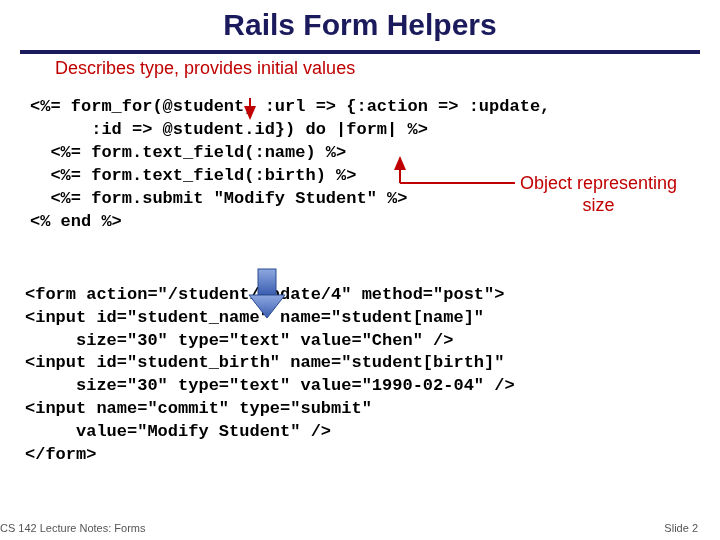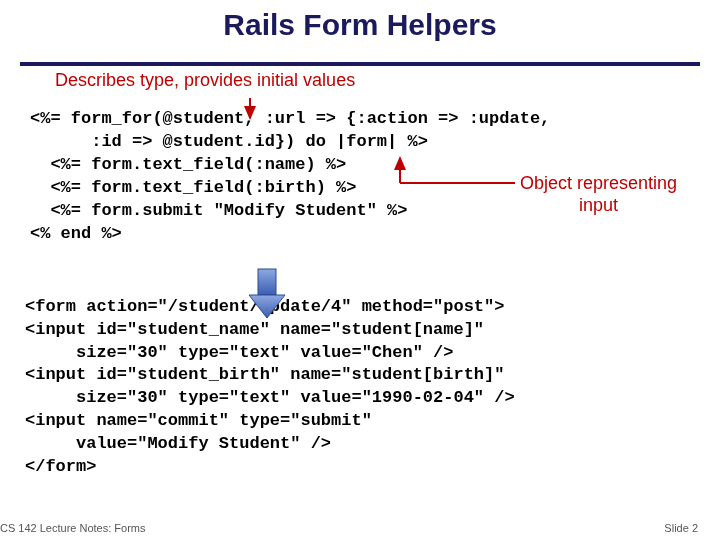--- a/index.html
+++ b/index.html
@@ -11,21 +11,21 @@
     font-family: Arial, Helvetica, sans-serif;
     position: relative;
     overflow: hidden;
   }
   .title {
     text-align: center;
     font-weight: bold;
     font-size: 30px;
     color: #1a1a5c;
     padding-top: 8px;
-    padding-bottom: 20px;
+    padding-bottom: 8px;
   }
   .rule {
     border-top: 4px solid #1a1a5c;
     margin: 0 20px 4px 20px;
   }
   .sub {
     color: #c00000;
     font-size: 18px;
     margin-left: 55px;
     margin-bottom: 17px;
@@ -71,21 +71,21 @@
 
 <div class="code code-top">&lt;%= form_for(@student, :url =&gt; {:action =&gt; :update,
       :id =&gt; @student.id}) do |form| %&gt;
   &lt;%= form.text_field(:name) %&gt;
   &lt;%= form.text_field(:birth) %&gt;
   &lt;%= form.submit "Modify Student" %&gt;
 &lt;% end %&gt;</div>
 
 <div class="note" style="left:520px; top:173px;text-align:center;">
   <span>Object representing</span><br>
-  <span>input</span>
+  <span>size</span>
 </div>
 
 <div class="code code-bot">&lt;form action="/student/update/4" method="post"&gt;
 &lt;input id="student_name" name="student[name]"
      size="30" type="text" value="Chen" /&gt;
 &lt;input id="student_birth" name="student[birth]"
      size="30" type="text" value="1990-02-04" /&gt;
 &lt;input name="commit" type="submit"
      value="Modify Student" /&gt;
 &lt;/form&gt;</div>

